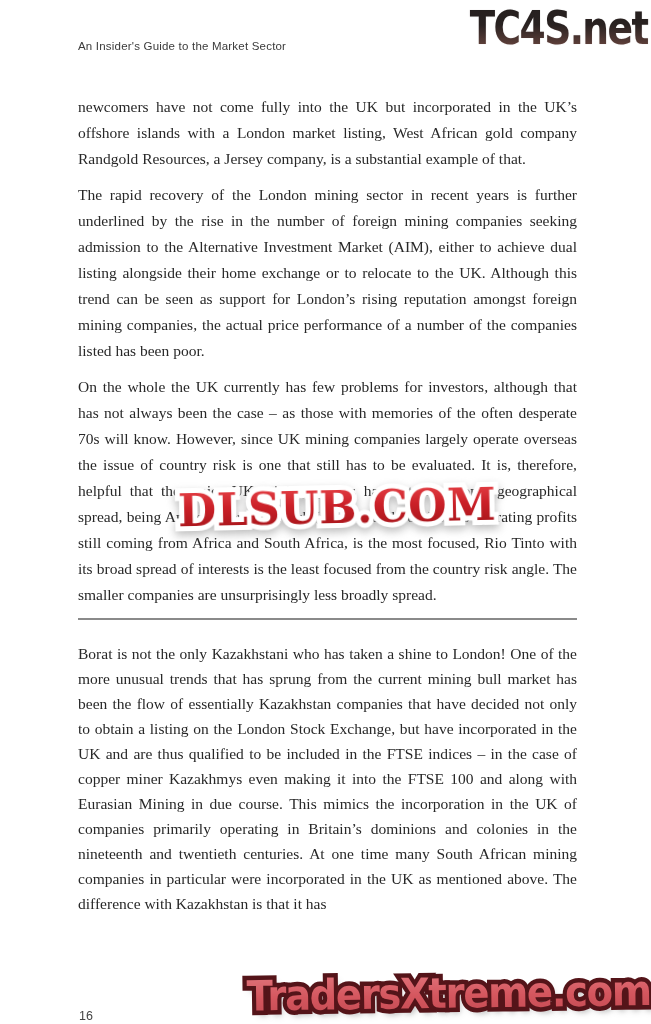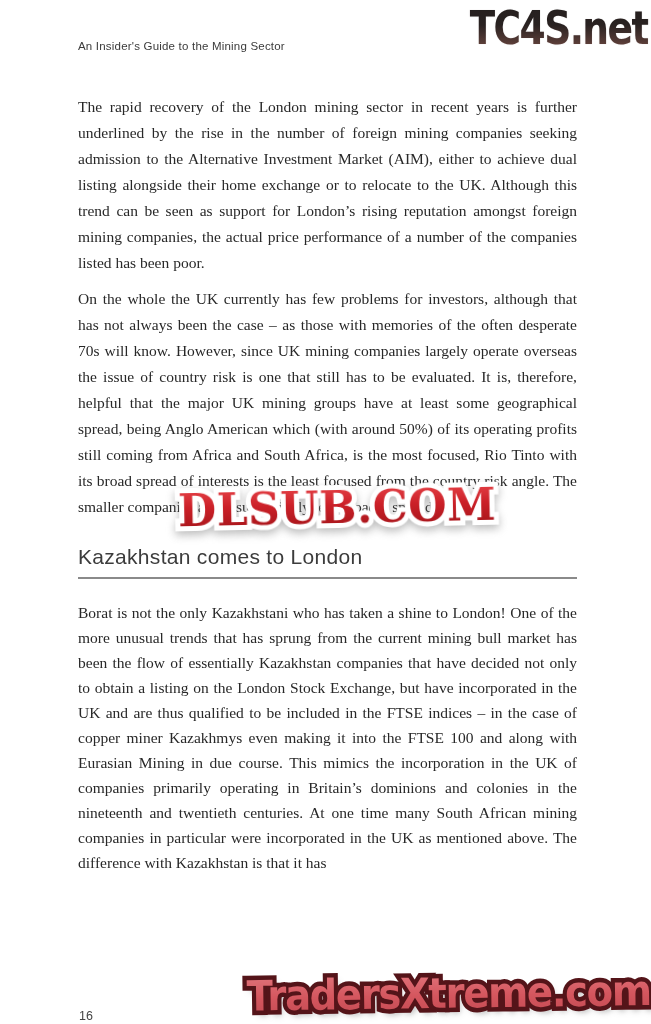--- a/index.html
+++ b/index.html
@@ -115,31 +115,31 @@
     background: linear-gradient(180deg, #e2787f 0%, #d4565e 55%, #c24a52 100%);
     -webkit-background-clip: text; background-clip: text;
     color: transparent;
   }
 </style>
 </head>
 <body>
 
 <div class="page">
 
-  <div class="running-title">An Insider's Guide to the Mining Sector</div>
+  <div class="running-title">An Insider's Guide to the Market Sector</div>
 
   <div class="wm-tc4s">
     <span>TC4S.net</span>
   </div>
 
   <div class="body-text">
+    <p>newcomers have not come fully into the UK but incorporated in the UK’s offshore islands with a London market listing, West African gold company Randgold Resources, a Jersey company, is a substantial example of that.</p>
     <p>The rapid recovery of the London mining sector in recent years is further underlined by the rise in the number of foreign mining companies seeking admission to the Alternative Investment Market (AIM), either to achieve dual listing alongside their home exchange or to relocate to the UK. Although this trend can be seen as support for London’s rising reputation amongst foreign mining companies, the actual price performance of a number of the companies listed has been poor.</p>
     <p>On the whole the UK currently has few problems for investors, although that has not always been the case – as those with memories of the often desperate 70s will know. However, since UK mining companies largely operate overseas the issue of country risk is one that still has to be evaluated. It is, therefore, helpful that the major UK mining groups have at least some geographical spread, being Anglo American which (with around 50%) of its operating profits still coming from Africa and South Africa, is the most focused, Rio Tinto with its broad spread of interests is the least focused from the country risk angle. The smaller companies are unsurprisingly less broadly spread.</p>
 
-    <h2 class="section-heading">Kazakhstan comes to London</h2>
     <hr class="heading-rule">
 
     <p class="last-para">Borat is not the only Kazakhstani who has taken a shine to London! One of the more unusual trends that has sprung from the current mining bull market has been the flow of essentially Kazakhstan companies that have decided not only to obtain a listing on the London Stock Exchange, but have incorporated in the UK and are thus qualified to be included in the FTSE indices – in the case of copper miner Kazakhmys even making it into the FTSE 100 and along with Eurasian Mining in due course. This mimics the incorporation in the UK of companies primarily operating in Britain’s dominions and colonies in the nineteenth and twentieth centuries. At one time many South African mining companies in particular were incorporated in the UK as mentioned above. The difference with Kazakhstan is that it has</p>
   </div>
 
   <div class="wm-dlsub">
     <span class="layer outline">DLSUB.COM</span>
     <span class="layer fill">DLSUB.COM</span>
   </div>
 

